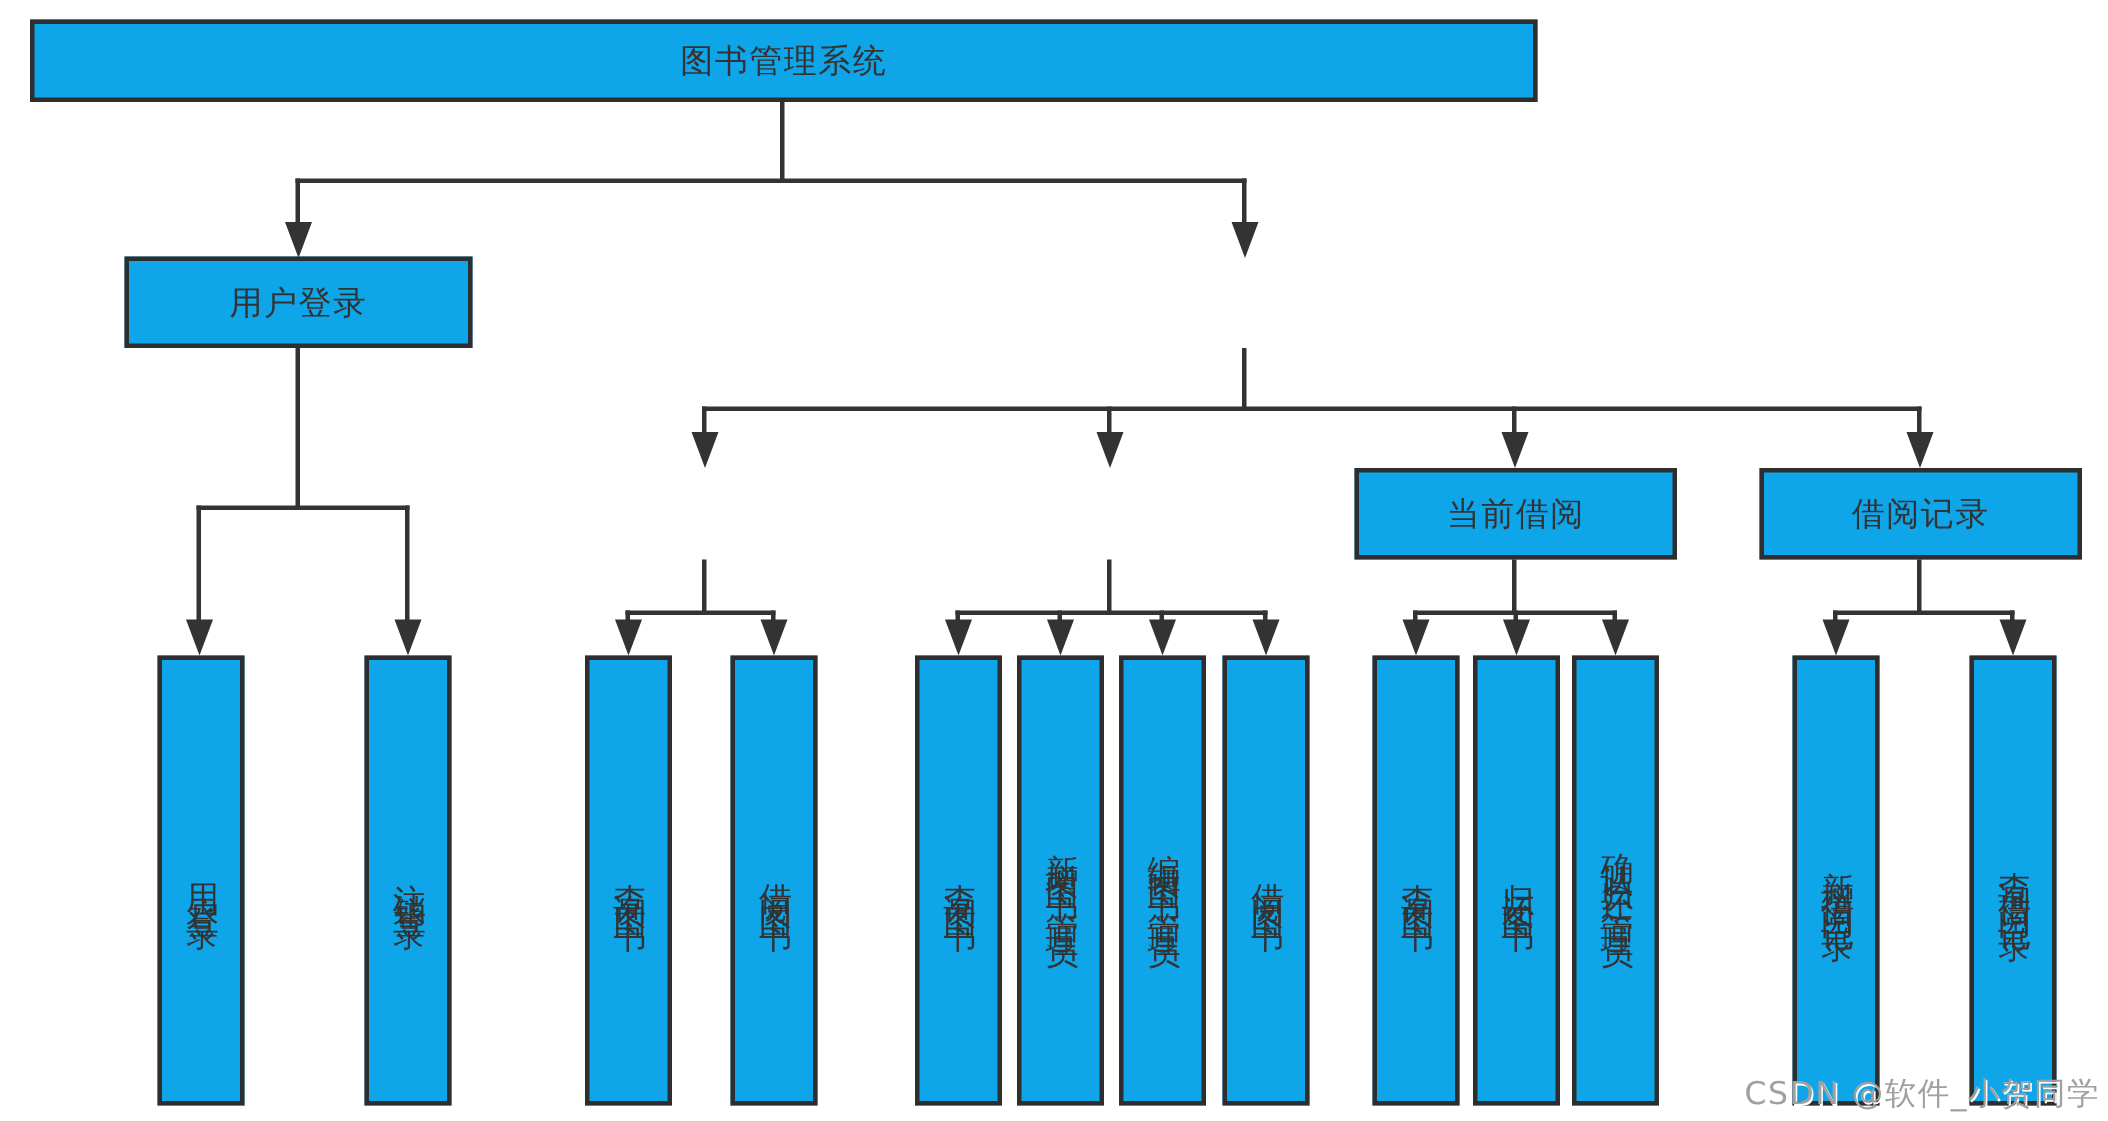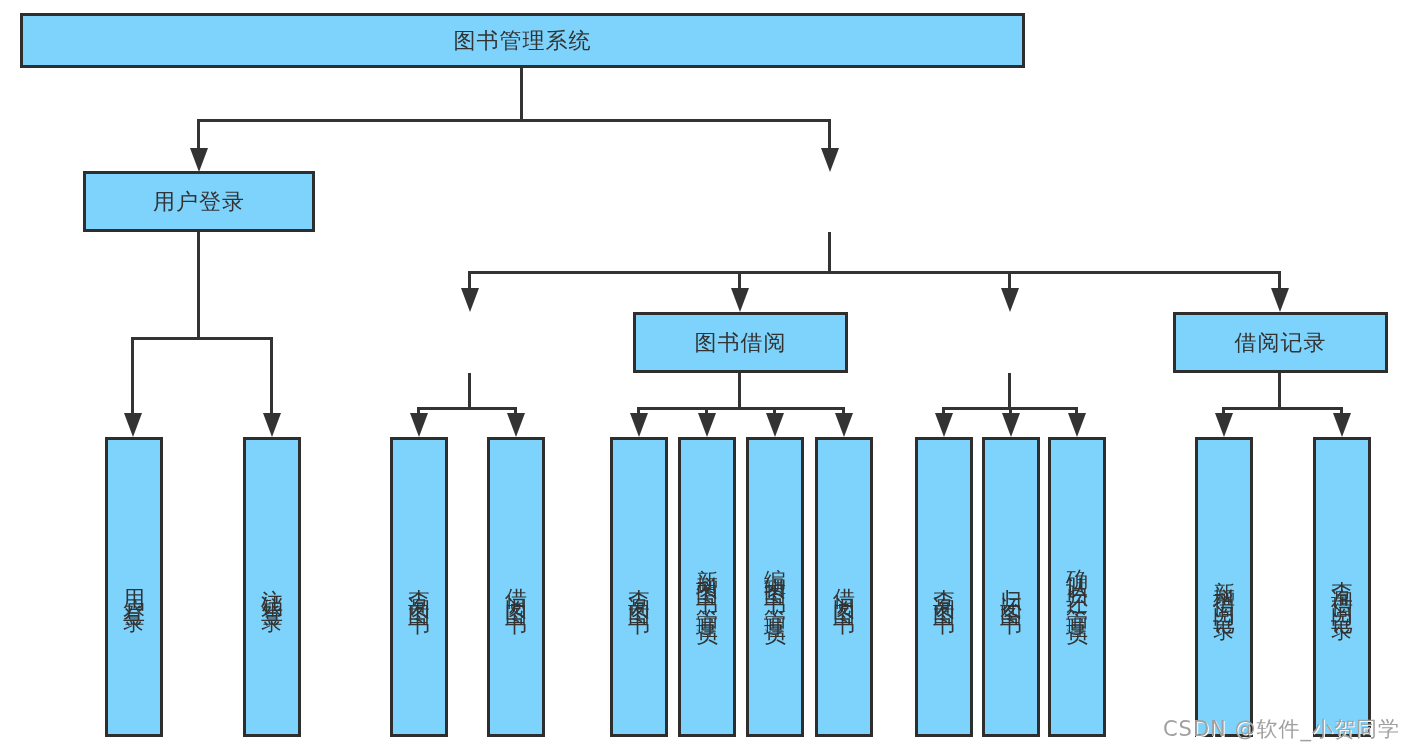--- a/index.html
+++ b/index.html
@@ -13,21 +13,21 @@
     width: 1405px;
     height: 747px;
     background: #ffffff;
     overflow: hidden;
   }
   
   .box {
     position: absolute;
     box-sizing: border-box;
     border: 3px solid #2e2e2e;
-    background: #7dd3fc;
+    background: #0ea5e9;
     display: flex;
     align-items: center;
     justify-content: center;
   }
   .box .lbl {
     font-size: 22px;
     color: #333333;
     letter-spacing: 1px;
     white-space: nowrap;
   }
@@ -91,22 +91,22 @@
   <div class="hl" style="left:468px;top:271px;width:813px"></div>
   <div class="vl" style="left:468px;top:271px;height:19px"></div>
   <div class="vl" style="left:738px;top:271px;height:19px"></div>
   <div class="vl" style="left:1008px;top:271px;height:19px"></div>
   <div class="vl" style="left:1278px;top:271px;height:19px"></div>
   <div class="ar" style="left:461px;top:288px"></div>
   <div class="ar" style="left:731px;top:288px"></div>
   <div class="ar" style="left:1001px;top:288px"></div>
   <div class="ar" style="left:1271px;top:288px"></div>
 
-  <div class="box" style="left:633px;top:312px;width:215px;height:61px">
-    <span class="lbl">图书借阅</span>
+  <div class="box" style="left:903px;top:312px;width:215px;height:61px">
+    <span class="lbl">当前借阅</span>
   </div>
   <div class="box" style="left:1173px;top:312px;width:215px;height:61px">
     <span class="lbl">借阅记录</span>
   </div>
 
   <div class="vl" style="left:468px;top:373px;height:35px"></div>
   <div class="hl" style="left:417px;top:407px;width:100px"></div>
   <div class="vl" style="left:417px;top:407px;height:8px"></div>
   <div class="vl" style="left:514px;top:407px;height:8px"></div>
   <div class="ar" style="left:410px;top:413px"></div>

